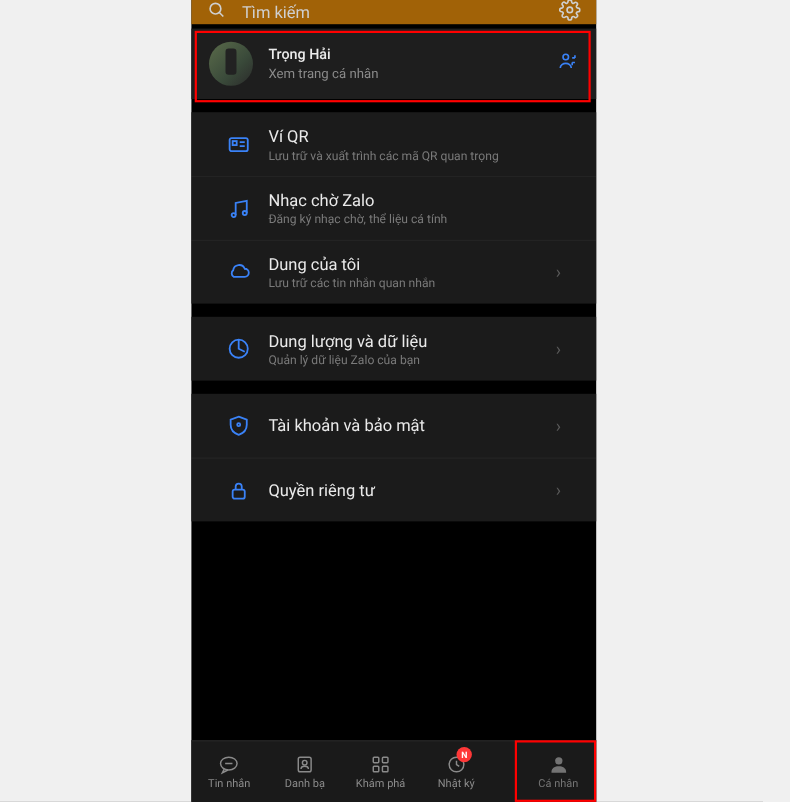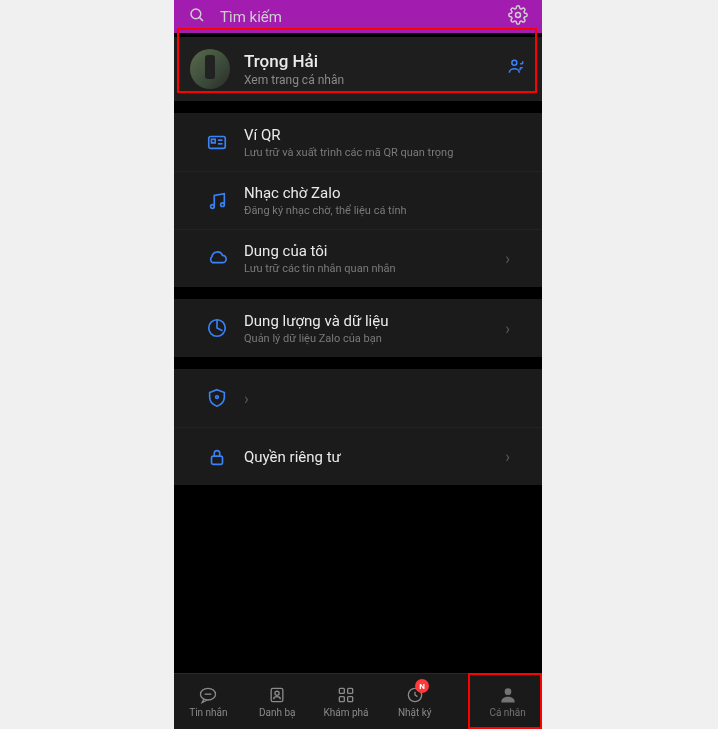--- a/index.html
+++ b/index.html
@@ -17,26 +17,26 @@
     .phone {
       width: 368px;
       height: 729px;
       background: #000;
       position: relative;
       margin-left: 174px;
       margin-right: auto;
       margin-top: 0;
     }
     .header {
-      height: 33px;
+      height: 22px;
       display: flex;
       align-items: center;
       padding: 0 14px;
       gap: 14px;
-      background: #a21caf;
+      background: #a16207;
     }
     .header .search-icon {
       color: #cfcfcf;
       font-size: 18px;
       flex-shrink: 0;
     }
     .header .search-text {
       flex: 1;
       color: #cfcfcf;
       font-size: 15px;
@@ -78,21 +78,21 @@
       position: absolute;
       left: 50%;
       top: 15%;
       transform: translateX(-50%);
       width: 10px;
       height: 24px;
       background: #222;
       border-radius: 3px;
     }
     .profile-info { flex: 1; }
-    .profile-name { color: #eaeaea; font-size: 17px; font-weight: 500; }
+    .profile-name { color: #eaeaea; font-size: 13px; font-weight: 500; }
     .profile-sub { color: #8a8a8a; font-size: 12px; margin-top: 2px; }
     .profile-action {
       color: #3a82f7;
       font-size: 18px;
     }
     .section {
       background: #1b1b1b;
       margin-bottom: 12px;
     }
     .row {
@@ -264,20 +264,23 @@
   </div>
 
   <div class="section">
     <div class="row">
       <div class="row-icon">
         <svg viewBox="0 0 24 24" fill="none" stroke="currentColor" stroke-width="1.8">
             <path d="M12 3l8 3v5c0 5-3.5 8.5-8 10-4.5-1.5-8-5-8-10V6z"></path>
             <circle cx="12" cy="11" r="1.5"></circle>
           </svg>
       </div>
+      <div class="row-body">
+        <div class="row-title">Tài khoản và bảo mật</div>
+      </div>
       <span class="chevron">›</span>
     </div>
     <div class="row">
       <div class="row-icon">
         <svg viewBox="0 0 24 24" fill="none" stroke="currentColor" stroke-width="1.8">
             <rect x="6" y="11" width="12" height="9" rx="2"></rect>
             <path d="M9 11V8a3 3 0 0 1 6 0v3"></path>
           </svg>
       </div>
       <div class="row-body">

